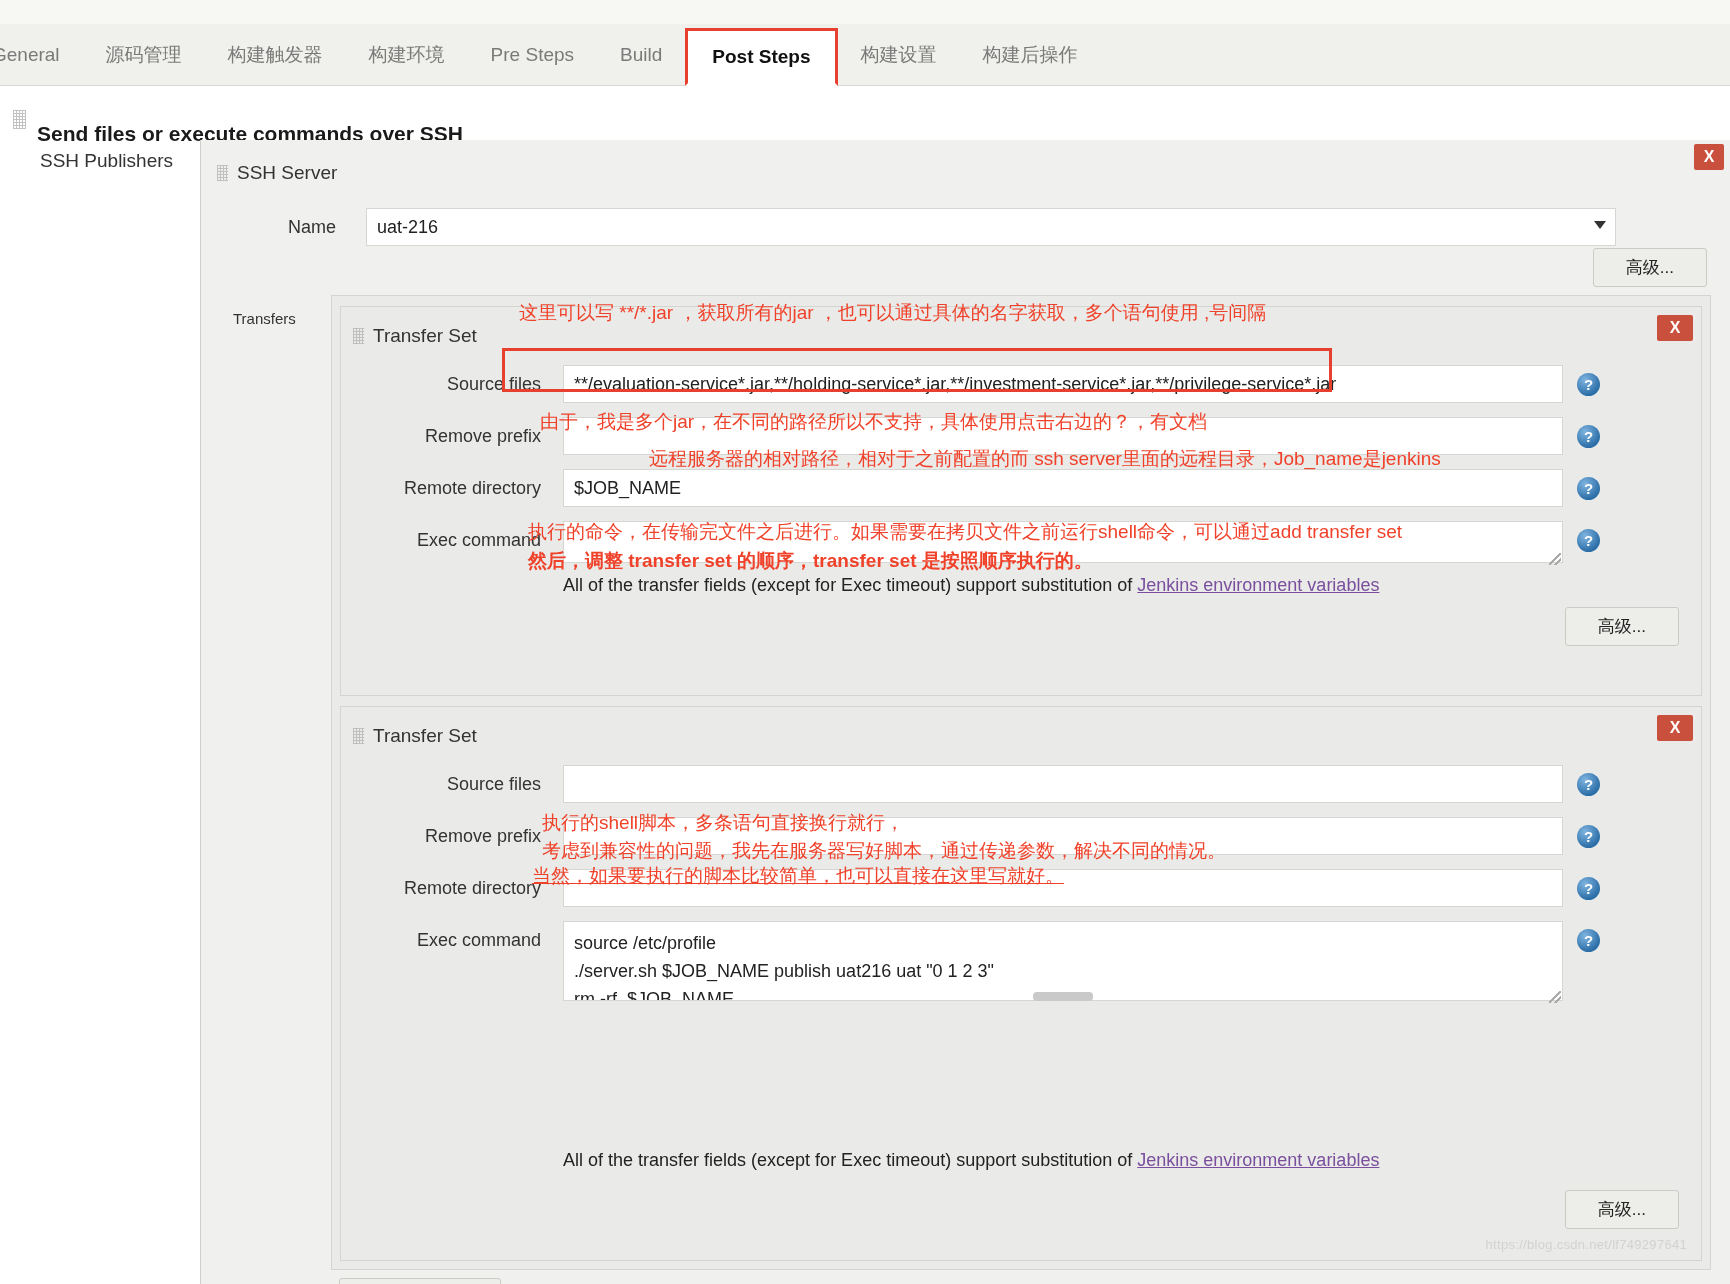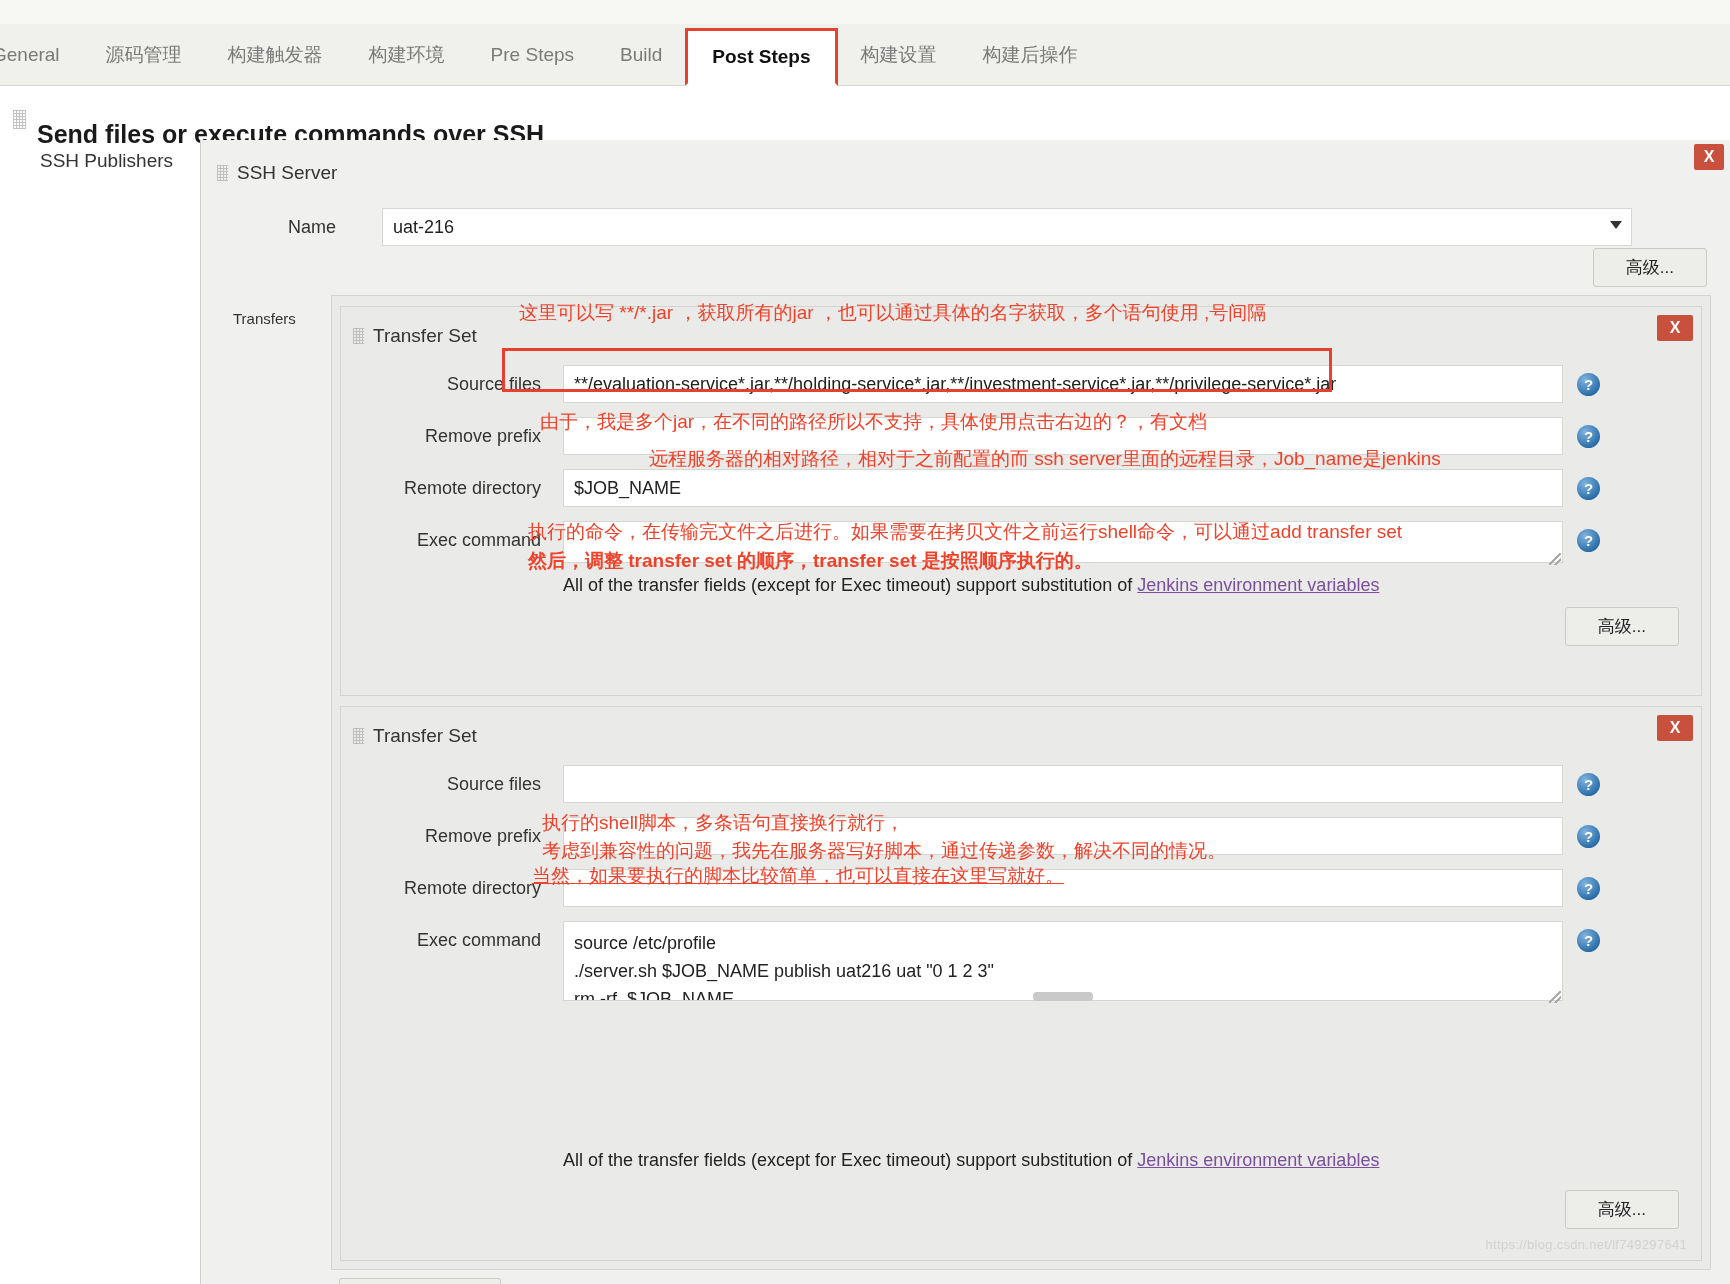--- a/index.html
+++ b/index.html
@@ -38,21 +38,21 @@
     display:flex; align-items:center;
   }
   .grip {
     width:13px; height:19px; margin-right:11px;
     background-image:
       repeating-linear-gradient(0deg,#b8b8b8 0 1px,transparent 1px 3px),
       repeating-linear-gradient(90deg,#b8b8b8 0 1px,transparent 1px 3px);
     opacity:.85;
   }
   .grip.sm { width:11px; height:16px; margin-right:9px; }
-  .sec-title { font-size:25px; font-weight:bold; color:#1a1a1a;margin-top:30px; }
+  .sec-title { font-size:21px; font-weight:bold; color:#1a1a1a;margin-top:30px; }
 
   
   .body-wrap { position:absolute; top:140px; left:0; width:1730px; height:1144px; }
   .left-label {
     position:absolute; left:40px; top:10px;
     font-size:19px; color:#333;
   }
   .panel {
     position:absolute; left:200px; top:0; width:1530px; min-height:1144px;
     background:#f0f0ee; border-left:1px solid #cfcfcb;
@@ -181,21 +181,21 @@
       <div class="x-btn" style="right:6px; top:4px; width:30px; height:26px;">X</div>
 
       <div class="server-block">
         <div class="sub-head">
           <div class="grip sm"></div>
           <div class="t">SSH Server</div>
         </div>
 
         <div class="row" style="margin-top:20px;">
           <div class="fld-label" style="width:135px; margin-left:0; padding-top:9px;">Name</div>
-          <div class="select-wrap" style="margin-left:46px; width:1250px;">
+          <div class="select-wrap" style="margin-left:30px; width:1250px;">
             <input class="inp" readonly="" value="uat-216" style="">
             <div class="caret"></div>
           </div>
         </div>
 
         <button class="adv-btn" style="position:absolute; right:24px; top:90px;">高级...</button>
       </div>
 
       <div style="position:absolute; left:32px; top:170px; font-size:15px; color:#333;">Transfers</div>
 

